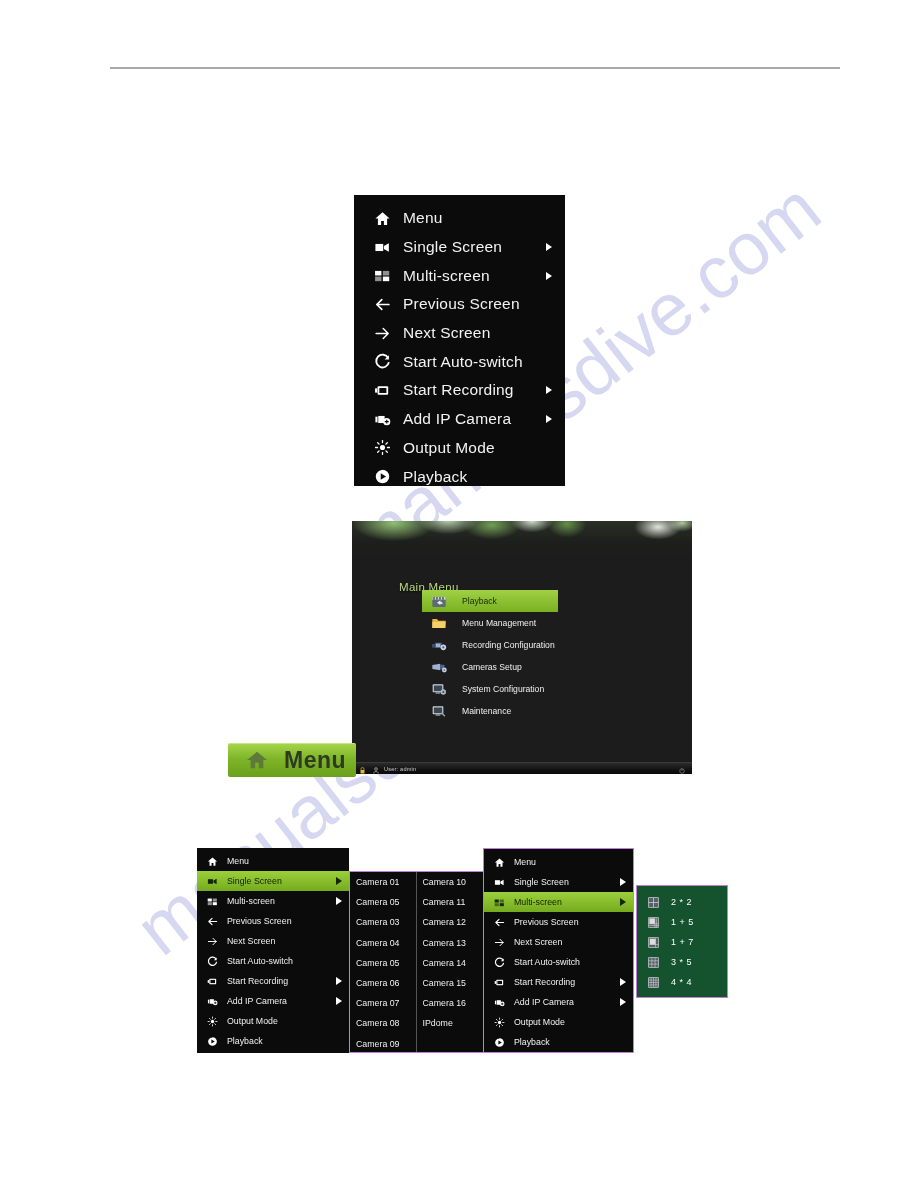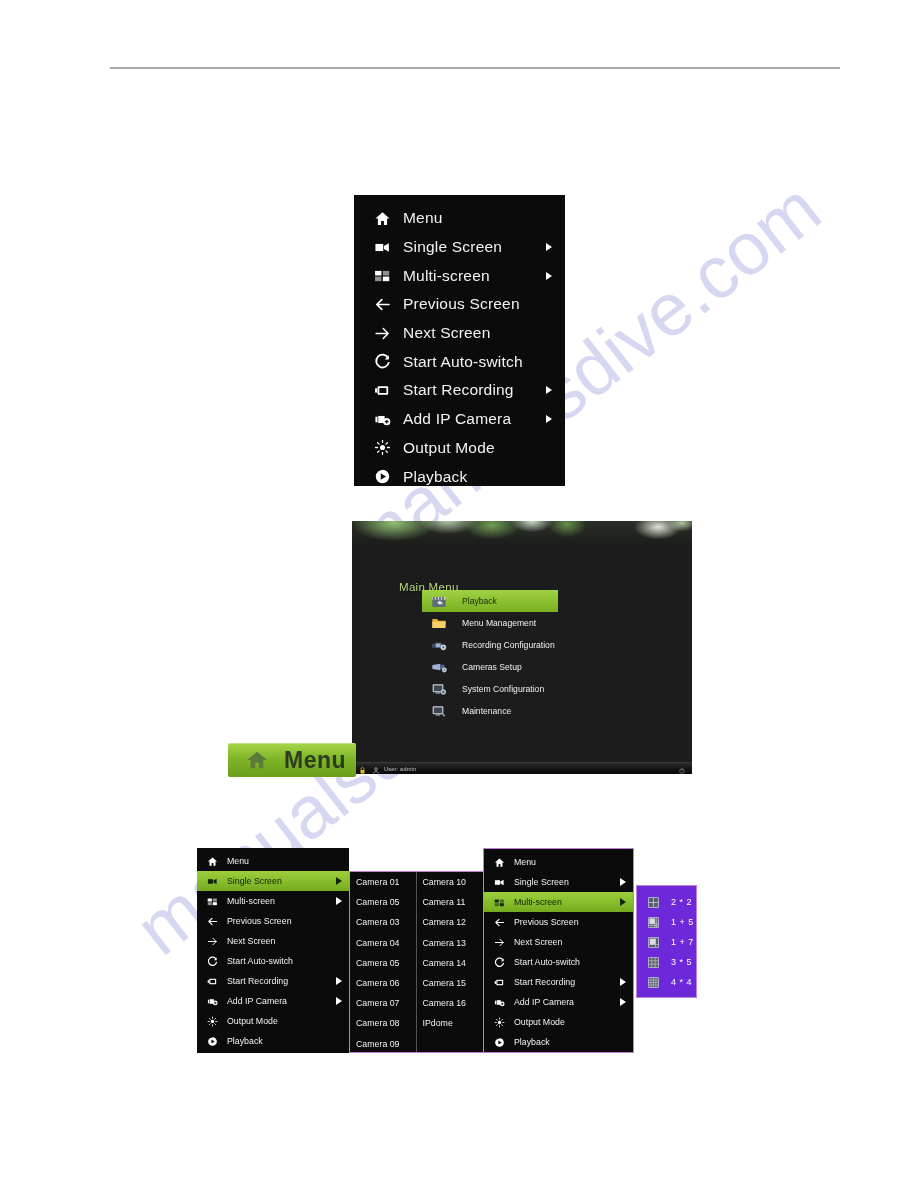--- a/index.html
+++ b/index.html
@@ -179,22 +179,22 @@
     padding: 3px 0 3px 0;
     border: 1px solid #c07fd6;
   }
   #menu-br .ctx-row { height: 20px; font-size: 8.8px; padding-left: 8px; padding-right: 7px; }
   #menu-br .ctx-ico { width: 15px; }
   #menu-br .ctx-label { padding-left: 7px; }
 
   
   #menu-layout {
     position: absolute;
-    left: 636px; top: 885px; width: 61px; height: 113px;
-    background: #6d28d9;
+    left: 636px; top: 885px; width: 92px; height: 113px;
+    background: #14532d;
     border: 1px solid #c07fd6;
     padding-top: 6px;
   }
   #menu-layout .lrow {
     height: 20px; display: flex; align-items: center; padding-left: 11px;
   }
   #menu-layout .lico { width: 14px; flex: 0 0 auto; display:flex; align-items:center; }
   #menu-layout .llbl { padding-left: 9px; font-size: 9px; color: #ffffff; white-space: nowrap; letter-spacing:.5px; }
 </style>
 </head>

